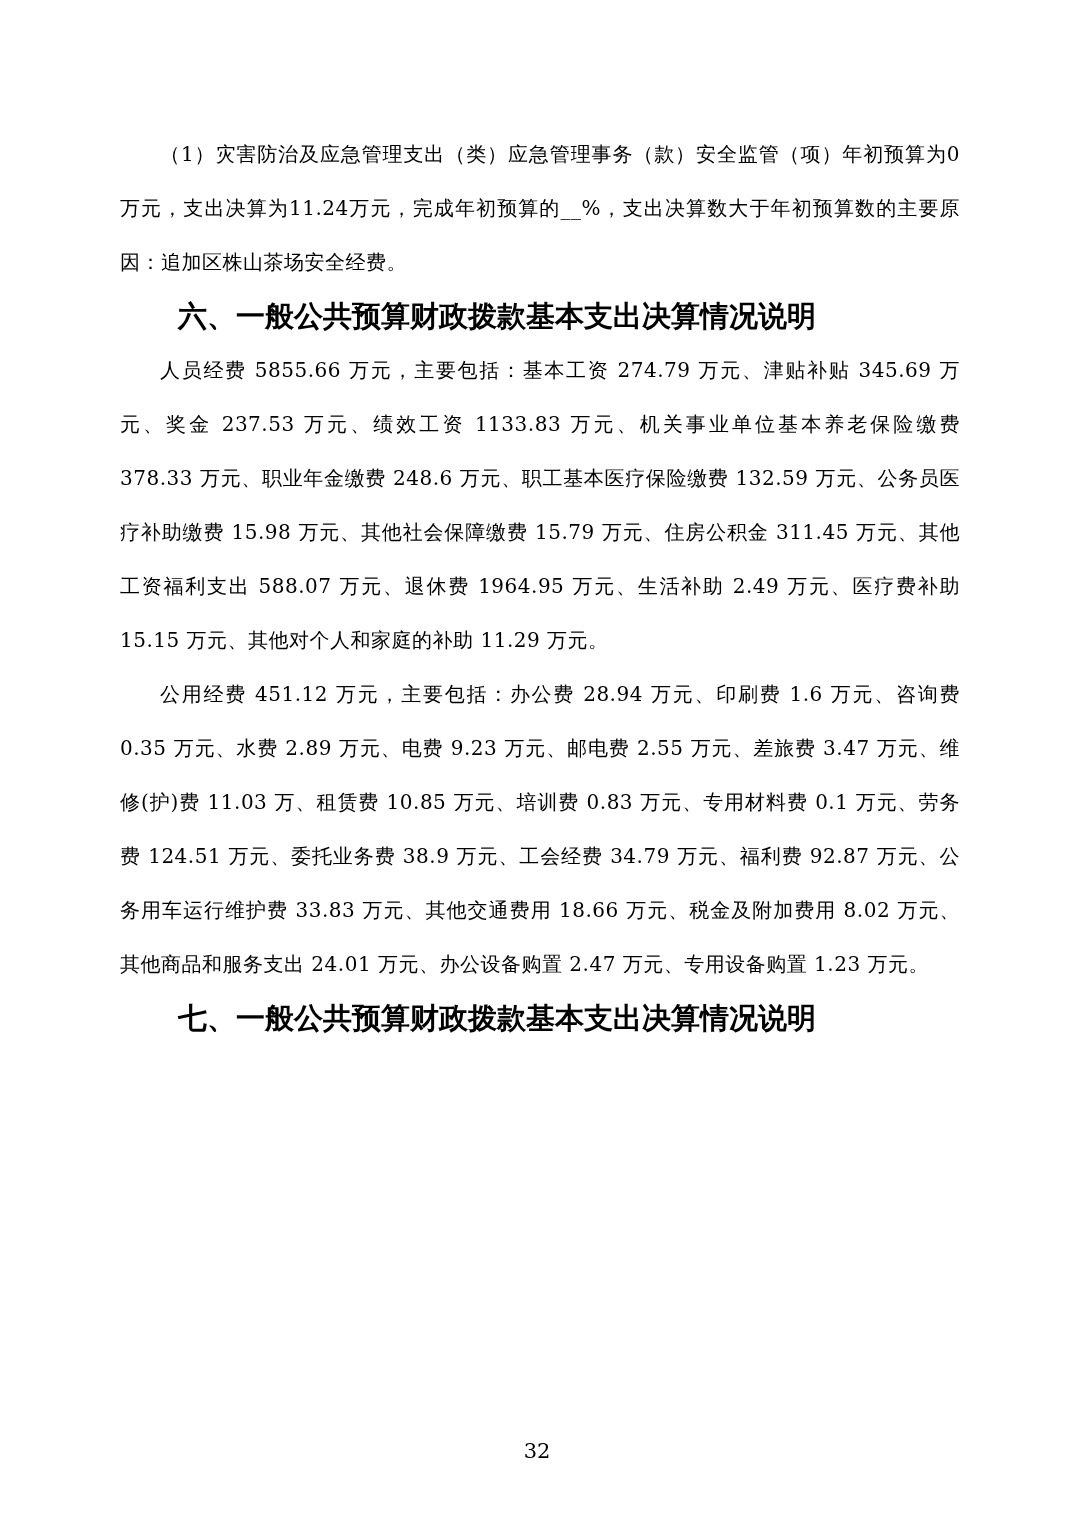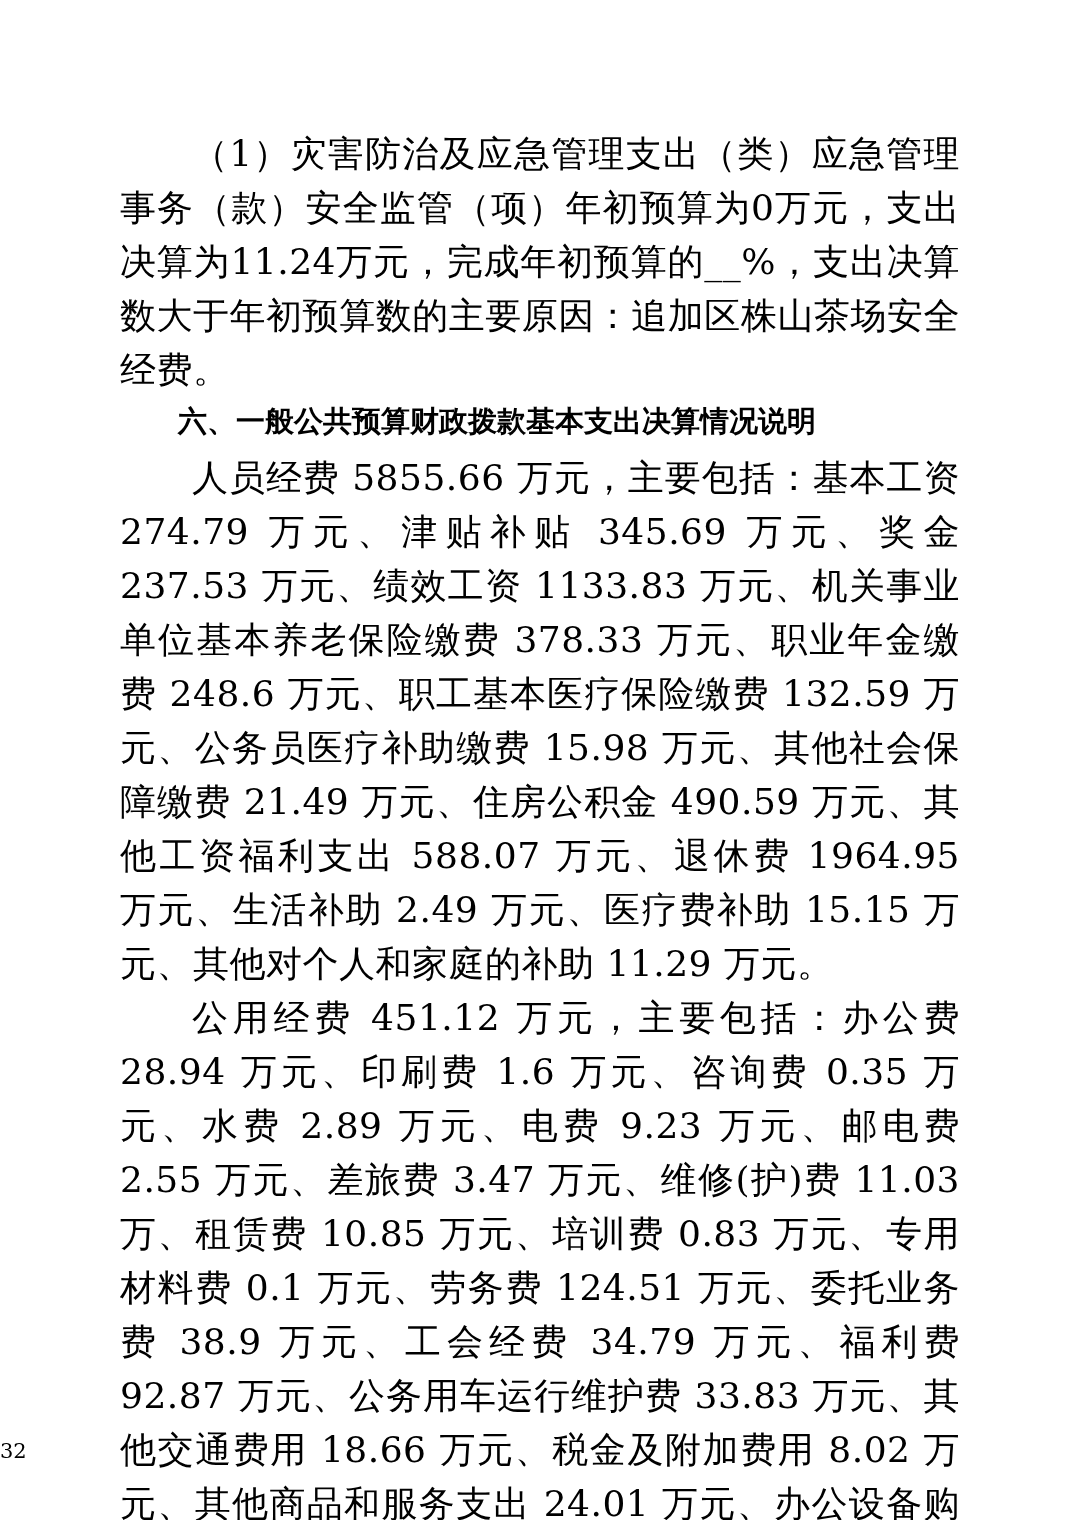--- a/index.html
+++ b/index.html
@@ -21,52 +21,52 @@
     background: #ffffff;
   }
   .content {
     position: absolute;
     left: 120px;
     top: 127px;
     width: 840px;
   }
   p.body-para {
     margin: 0;
-    font-size: 36px;
+    font-size: 20px;
     line-height: 54px;
     letter-spacing: 0.5px;
     text-align: justify;
     text-indent: 2em;
     word-break: break-word;
   }
   h2.heading-para {
     margin: 0;
     font-size: 29px;
     line-height: 54px;
     font-weight: bold;
-    font-family: Liberation Mono, monospace;
+    font-family: Liberation Serif, serif;
     text-indent: 2em;
     text-align: left;
   }
   .page-number {
     position: absolute;
     top: 1438px;
     left: 0;
     width: 100%;
-    text-align: left;
+    text-align: center;
     font-size: 21px;
     line-height: 26px;
     font-family: "DejaVu Serif", "Liberation Serif", serif;
   }
 </style>
 </head>
 <body>
 
 <div class="page">
   <div class="content">
     <p class="body-para">（1）灾害防治及应急管理支出（类）应急管理事务（款）安全监管（项）年初预算为0万元，支出决算为11.24万元，完成年初预算的__%，支出决算数大于年初预算数的主要原因：追加区株山茶场安全经费。</p>
     <h2 class="heading-para">六、一般公共预算财政拨款基本支出决算情况说明</h2>
-    <p class="body-para">人员经费 5855.66 万元，主要包括：基本工资 274.79 万元、津贴补贴 345.69 万元、奖金 237.53 万元、绩效工资 1133.83 万元、机关事业单位基本养老保险缴费 378.33 万元、职业年金缴费 248.6 万元、职工基本医疗保险缴费 132.59 万元、公务员医疗补助缴费 15.98 万元、其他社会保障缴费 21.49 万元、住房公积金 490.59 万元、其他工资福利支出 588.07 万元、退休费 1964.95 万元、生活补助 2.49 万元、医疗费补助 15.15 万元、其他对个人和家庭的补助 11.29 万元。</p>
+    <p class="body-para">人员经费 5855.66 万元，主要包括：基本工资 274.79 万元、津贴补贴 345.69 万元、奖金 237.53 万元、绩效工资 1133.83 万元、机关事业单位基本养老保险缴费 378.33 万元、职业年金缴费 248.6 万元、职工基本医疗保险缴费 132.59 万元、公务员医疗补助缴费 15.98 万元、其他社会保障缴费 15.79 万元、住房公积金 311.45 万元、其他工资福利支出 588.07 万元、退休费 1964.95 万元、生活补助 2.49 万元、医疗费补助 15.15 万元、其他对个人和家庭的补助 11.29 万元。</p>
     <p class="body-para">公用经费 451.12 万元，主要包括：办公费 28.94 万元、印刷费 1.6 万元、咨询费 0.35 万元、水费 2.89 万元、电费 9.23 万元、邮电费 2.55 万元、差旅费 3.47 万元、维修(护)费 11.03 万、租赁费 10.85 万元、培训费 0.83 万元、专用材料费 0.1 万元、劳务费 124.51 万元、委托业务费 38.9 万元、工会经费 34.79 万元、福利费 92.87 万元、公务用车运行维护费 33.83 万元、其他交通费用 18.66 万元、税金及附加费用 8.02 万元、其他商品和服务支出 24.01 万元、办公设备购置 2.47 万元、专用设备购置 1.23 万元。</p>
     <h2 class="heading-para">七、一般公共预算财政拨款基本支出决算情况说明</h2>
   </div>
   <div class="page-number">32</div>
 </div>
 
 </body></html>

